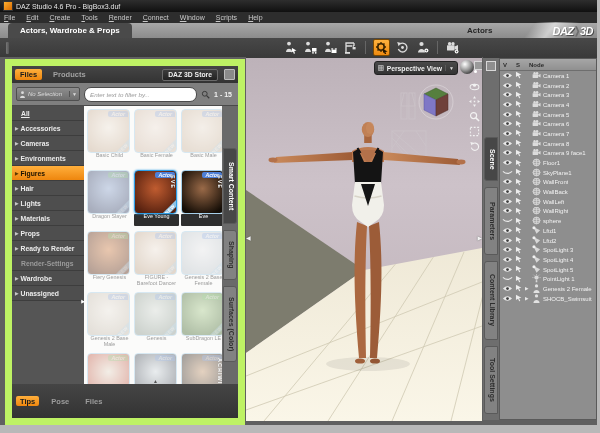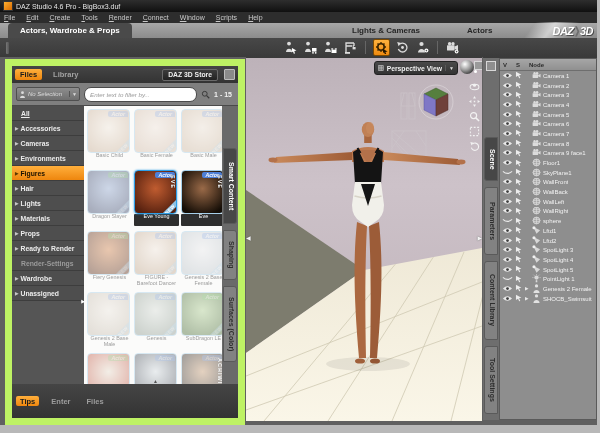--- a/index.html
+++ b/index.html
@@ -129,21 +129,20 @@
         <span class="menu-item"><u>T</u>ools</span>
         <span class="menu-item"><u>R</u>ender</span>
         <span class="menu-item"><u>C</u>onnect</span>
         <span class="menu-item"><u>W</u>indow</span>
         <span class="menu-item"><u>S</u>cripts</span>
         <span class="menu-item"><u>H</u>elp</span>
       </div>
 
     <div class="tabstrip" id="tabstrip">
         <div class="atab active" style="left: 8px;">Actors, Wardrobe &amp; Props</div>
-        <div class="atab" style="left: 340px;">Lights &amp; Cameras</div>
         <div class="atab" style="left: 455px;">Actors</div>
       </div>
 
     <div class="logo">
       <div class="band"></div>
       <span class="daz">DAZ</span>
       <span class="sw">❯</span>
       <span class="daz">3D</span>
     </div>
 
@@ -216,21 +215,21 @@
             </svg>
           </div>
         </div>
     </div>
 
     <div class="main">
 
       <div class="lpanel">
         <div class="lp-header" id="lpheader">
             <span class="ftab active">Files</span>
-            <span class="ftab">Library</span>
+            <span class="ftab">Products</span>
           <button class="store-btn" style="border-radius:2px;">DAZ 3D Store</button>
           <div class="corner-ic"></div>
         </div>
         <div class="lp-sub">
           <div class="sel-dd">
             <svg width="7" height="7" viewBox="0 0 10 10">
                 <circle cx="5" cy="2.4" r="2" fill="#dcdcdc"></circle>
                 <path d="M1.5,10 C1.5,5.8 8.5,5.8 8.5,10Z" fill="#dcdcdc"></path>
               </svg>
             <span>No Selection</span>
@@ -412,21 +411,21 @@
             <span class="scrollhint">▲</span>
           </div>
           <div class="vtabs" id="lvtabs">
               <div class="vtab active" style="height: 76px; margin-top: 42px;">Smart Content</div>
               <div class="vtab" style="height: 50px;">Shaping</div>
               <div class="vtab" style="height: 76px;">Surfaces (Color)</div>
             </div>
         </div>
         <div class="lp-footer" id="lpfooter">
             <span class="ft-tab active">Tips</span>
-            <span class="ft-tab">Enter</span>
+            <span class="ft-tab">Pose</span>
             <span class="ft-tab">Files</span>
           </div>
       </div>
 
       <div class="viewport">
         <svg id="scene-svg" width="236" height="363" viewBox="0 0 236 363">
           <defs>
             <linearGradient id="wallG" x1="0" y1="0" x2="0" y2="1">
               <stop offset="0" stop-color="#bdb2b9"></stop>
                 <stop offset="0.35" stop-color="#cdc2c9"></stop>

